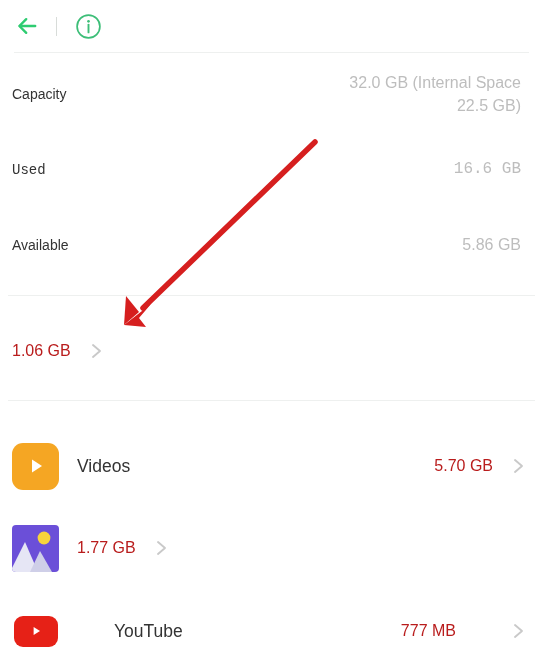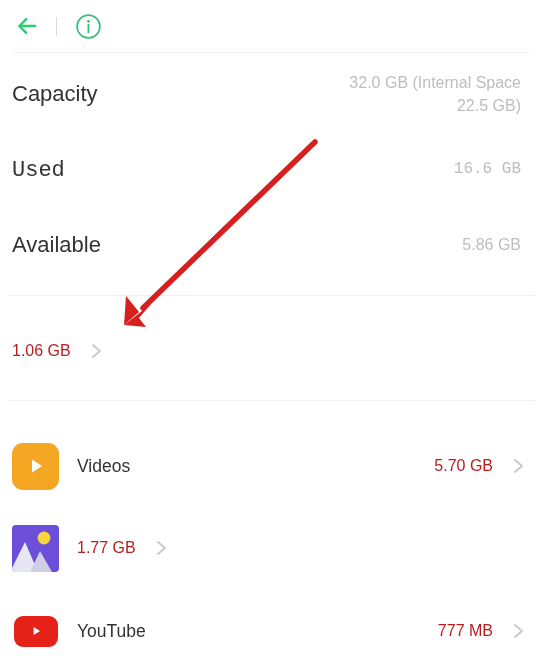--- a/index.html
+++ b/index.html
@@ -78,21 +78,21 @@
   .row {
     position: absolute;
     left: 0;
     width: 543px;
     display: flex;
     align-items: center;
     padding: 0 22px 0 12px;
   }
 
   .row-label {
-    font-size: 22px;
+    font-size: 14px;
     color: #333333;
     flex: 1 1 auto;
     white-space: nowrap;
   }
 
   .row-value {
     font-size: 16px;
     color: #bdbdbd;
     text-align: right;
     line-height: 1.45;
@@ -135,21 +135,21 @@
     height: 22px;
     flex: 0 0 auto;
     display: flex;
     align-items: center;
     justify-content: center;
   }
 
   .r-clean { top: 331px; height: 40px; }
   .r-videos { top: 440px; height: 52px; }
   .r-photos { top: 522px; height: 52px; }
-  .r-youtube { top: 607px; height: 48px; }
+  .r-youtube { top: 607px; height: 48px; gap: 37px; }
 
   
   .app-icon {
     width: 47px;
     height: 47px;
     flex: 0 0 auto;
     margin-right: 18px;
     position: relative;
   }
 

